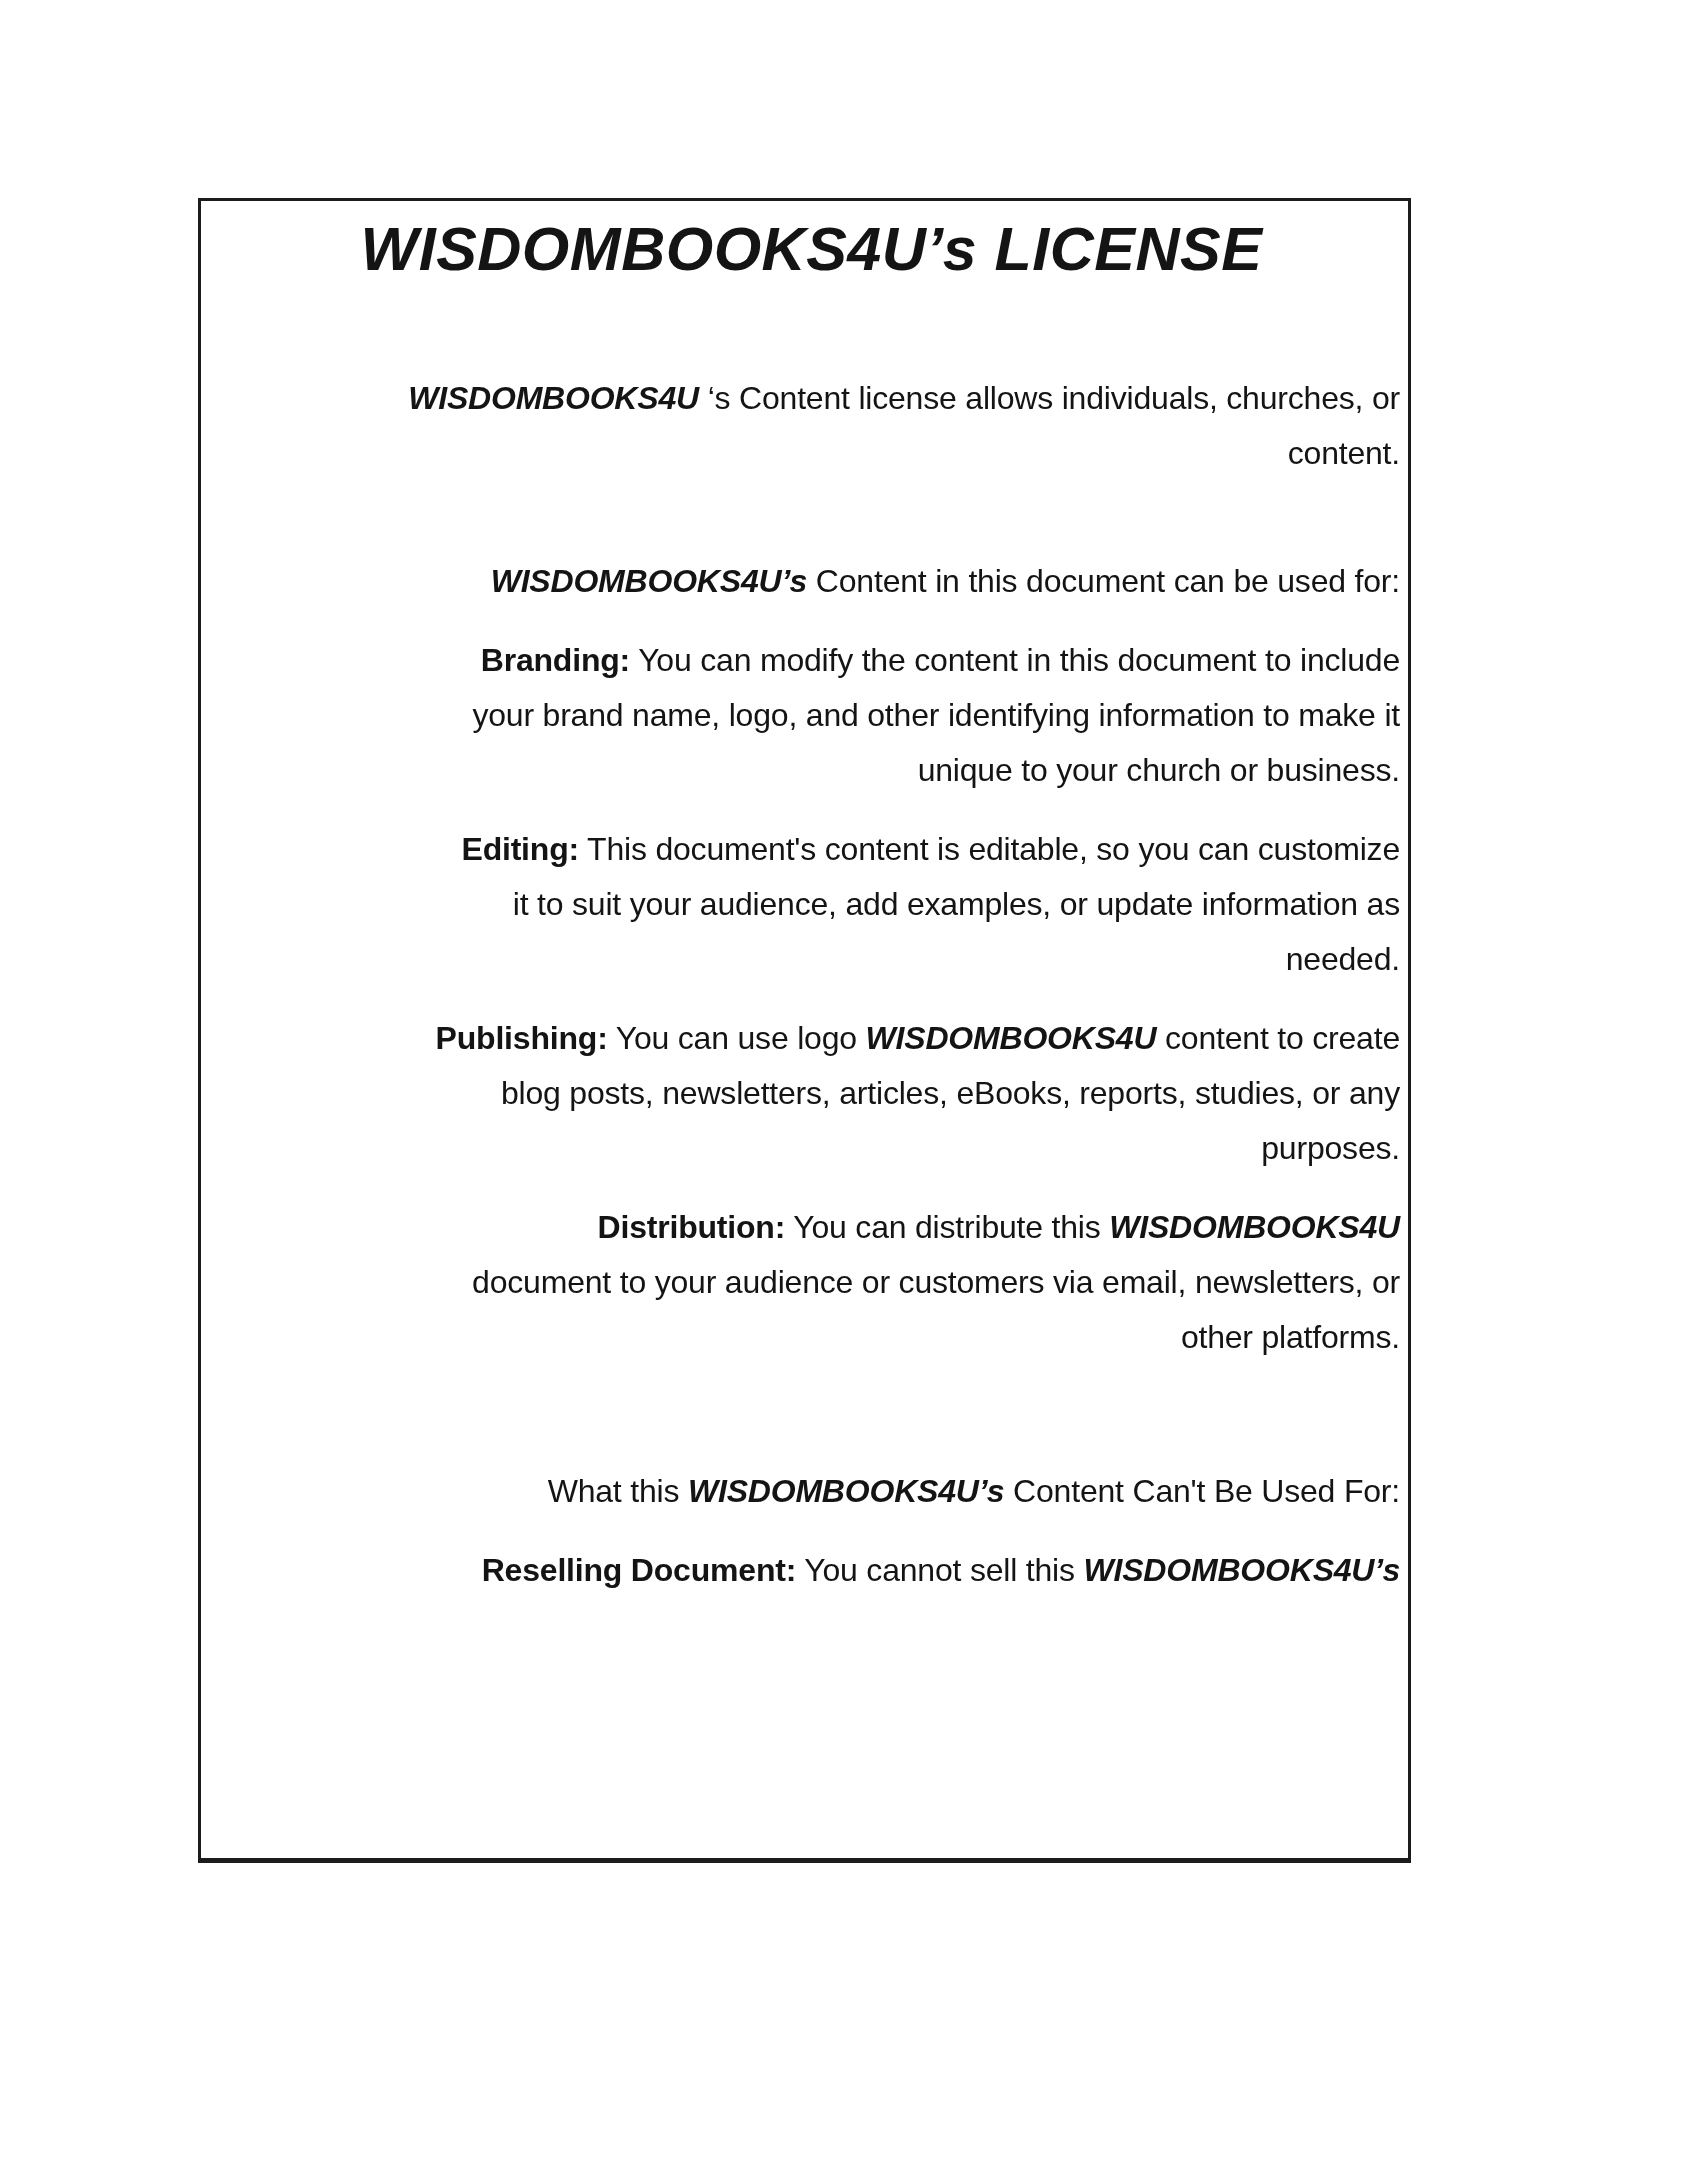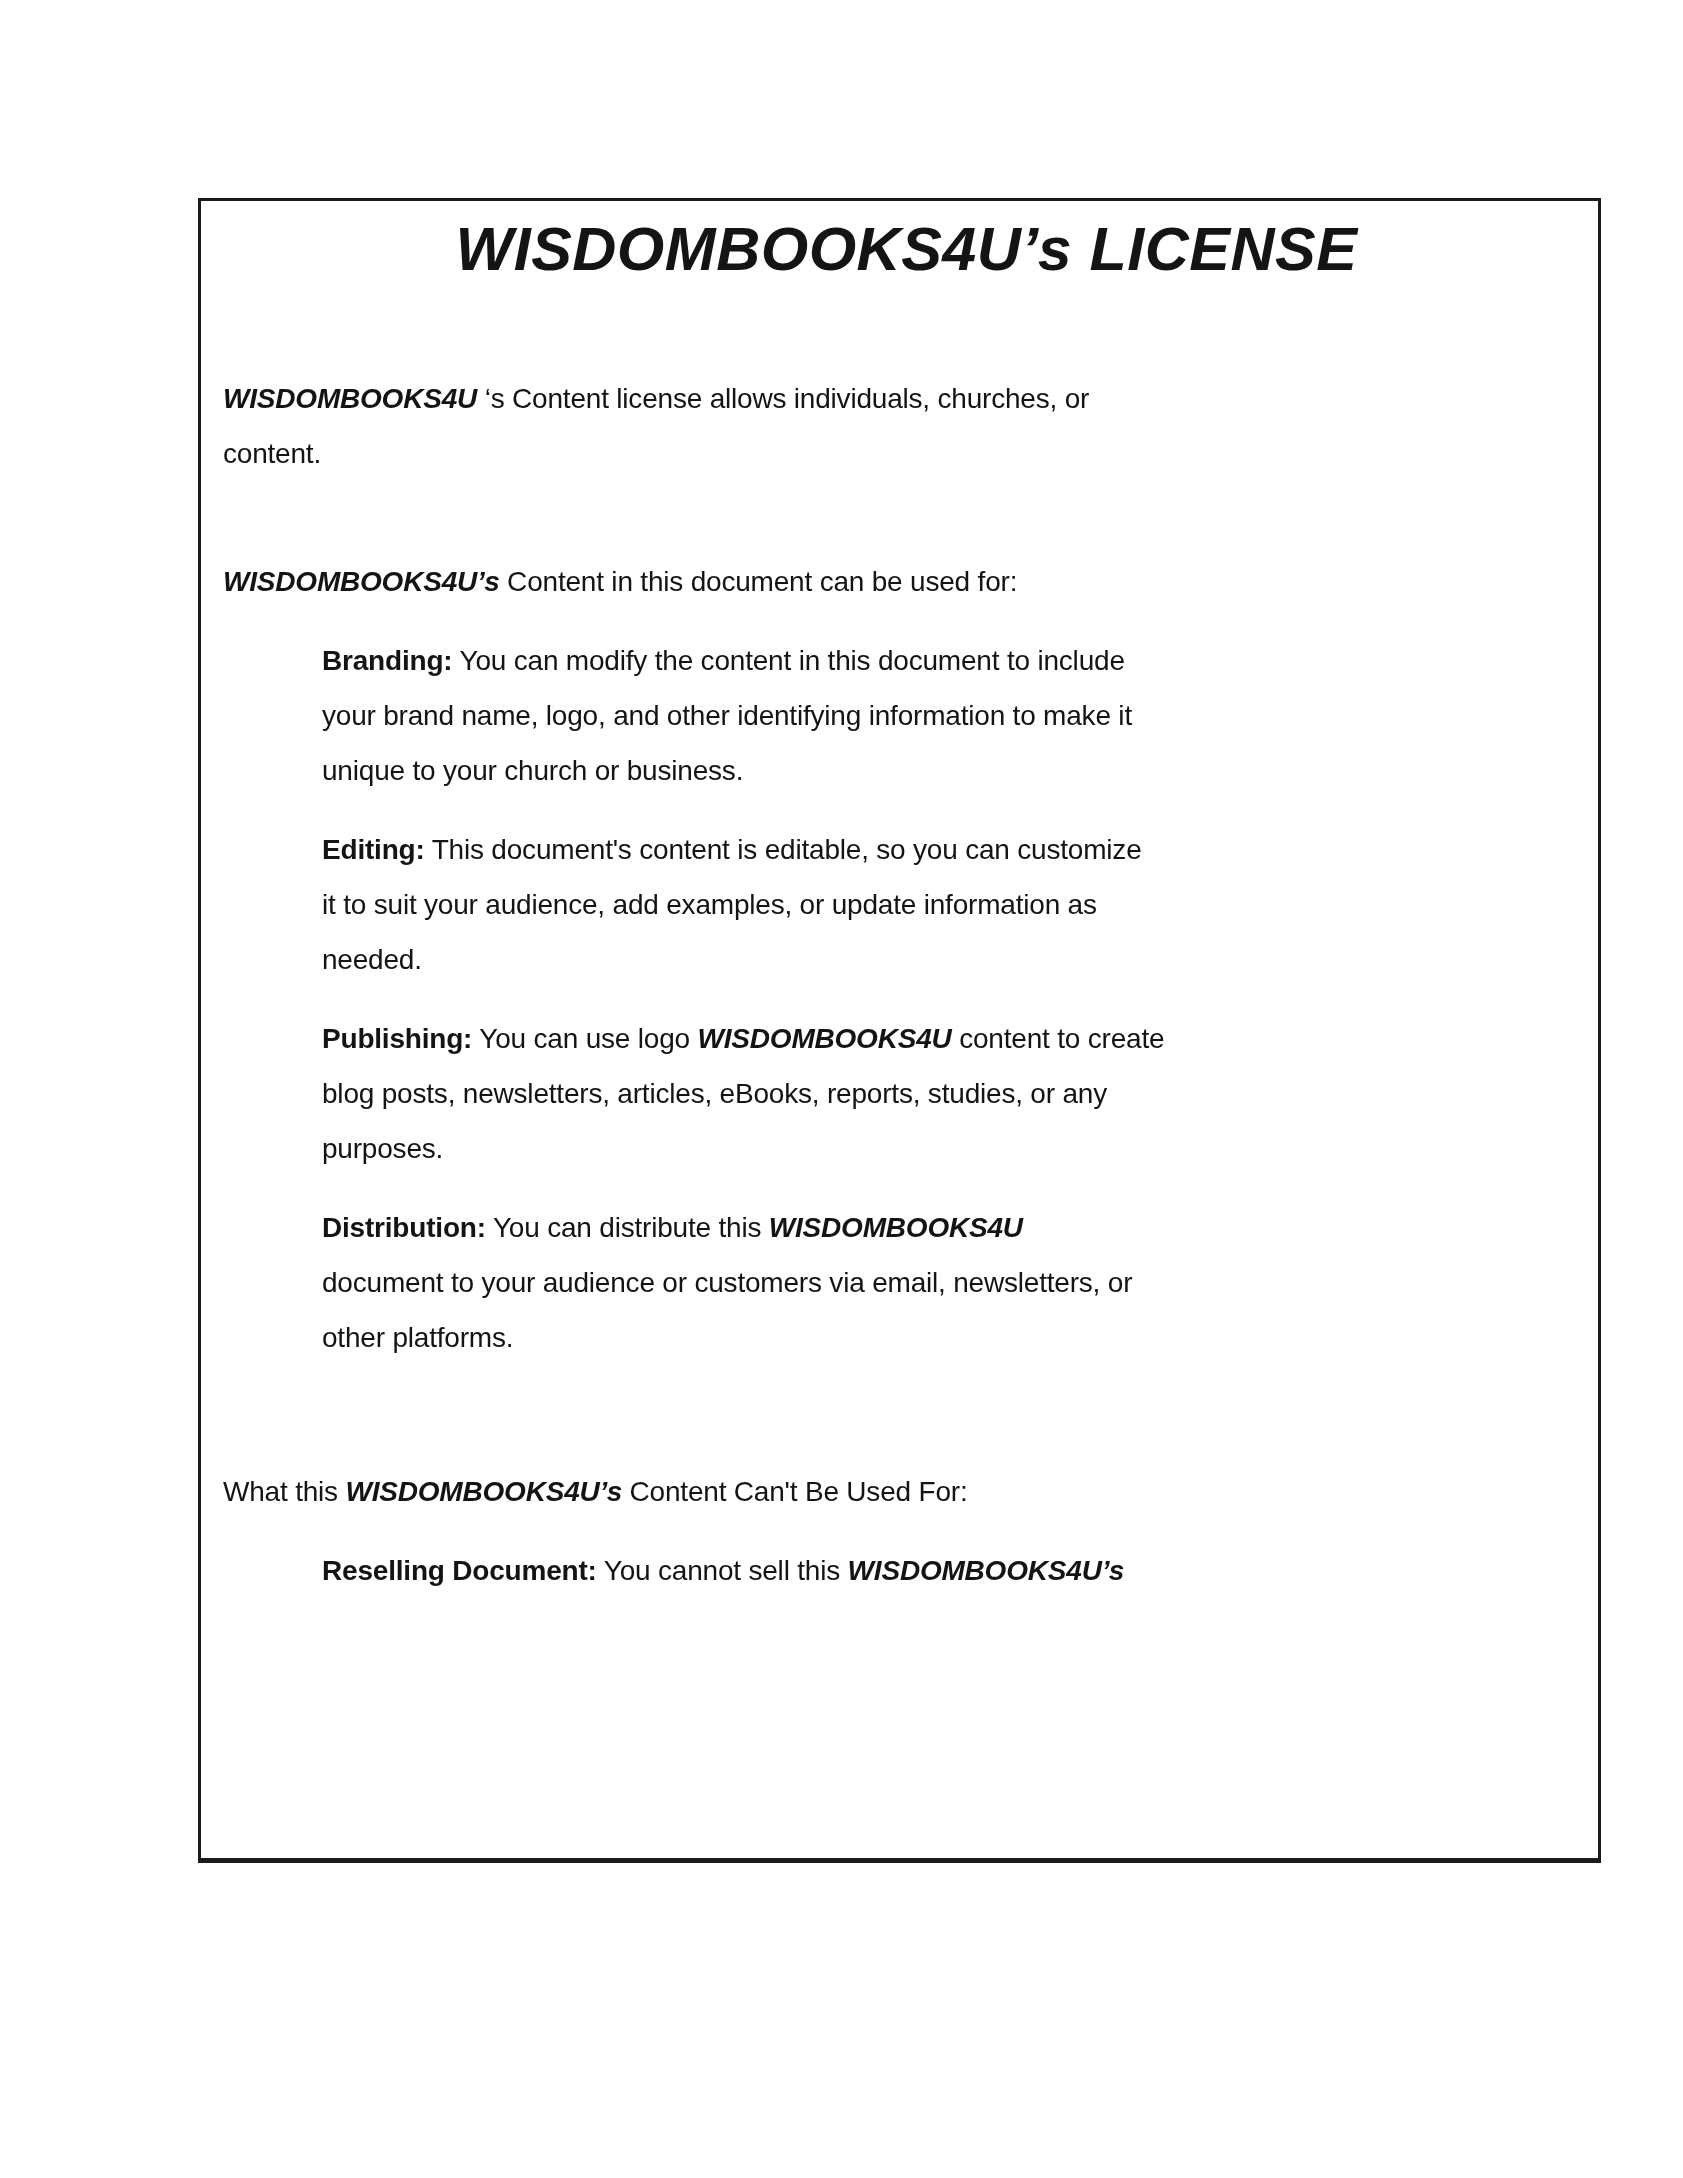--- a/index.html
+++ b/index.html
@@ -12,41 +12,42 @@
     position:relative;
     width:1683px;height:2178px;
     background:var(--page-bg);
     overflow:hidden;
     font-family:"Liberation Sans",sans-serif;
     color:var(--ink);
   }
   .doc-box{
     position:absolute;
     left:198px;top:198px;
-    width:1403px;height:1665px;
+    width:1213px;height:1665px;
     box-sizing:border-box;
     border:3px solid var(--border);
     border-bottom-width:5px;
     padding:12px 8px 0 22px;
     background:var(--page-bg);
   }
   .doc-title{
     margin:0;
     text-align:center;
     font-size:61px;
     line-height:73px;
     font-weight:700;
     font-style:italic;
     letter-spacing:0.5px;
     white-space:pre;
   }
   .para,.item{
-    font-size:28px;
+    font-size:32px;
     line-height:55px;
     letter-spacing:-0.2px;
+    text-align:right;
   }
   .line{white-space:pre;}
   .intro{margin-top:85px;}
   .usage-heading{margin-top:73px;}
   .item{margin:24px 0 0 99px;}
   .restrictions-heading{margin-top:99px;}
   .run-r{font-weight:400;font-style:normal;}
   .run-b{font-weight:700;font-style:normal;}
   .run-bi{font-weight:700;font-style:italic;}
 </style>

